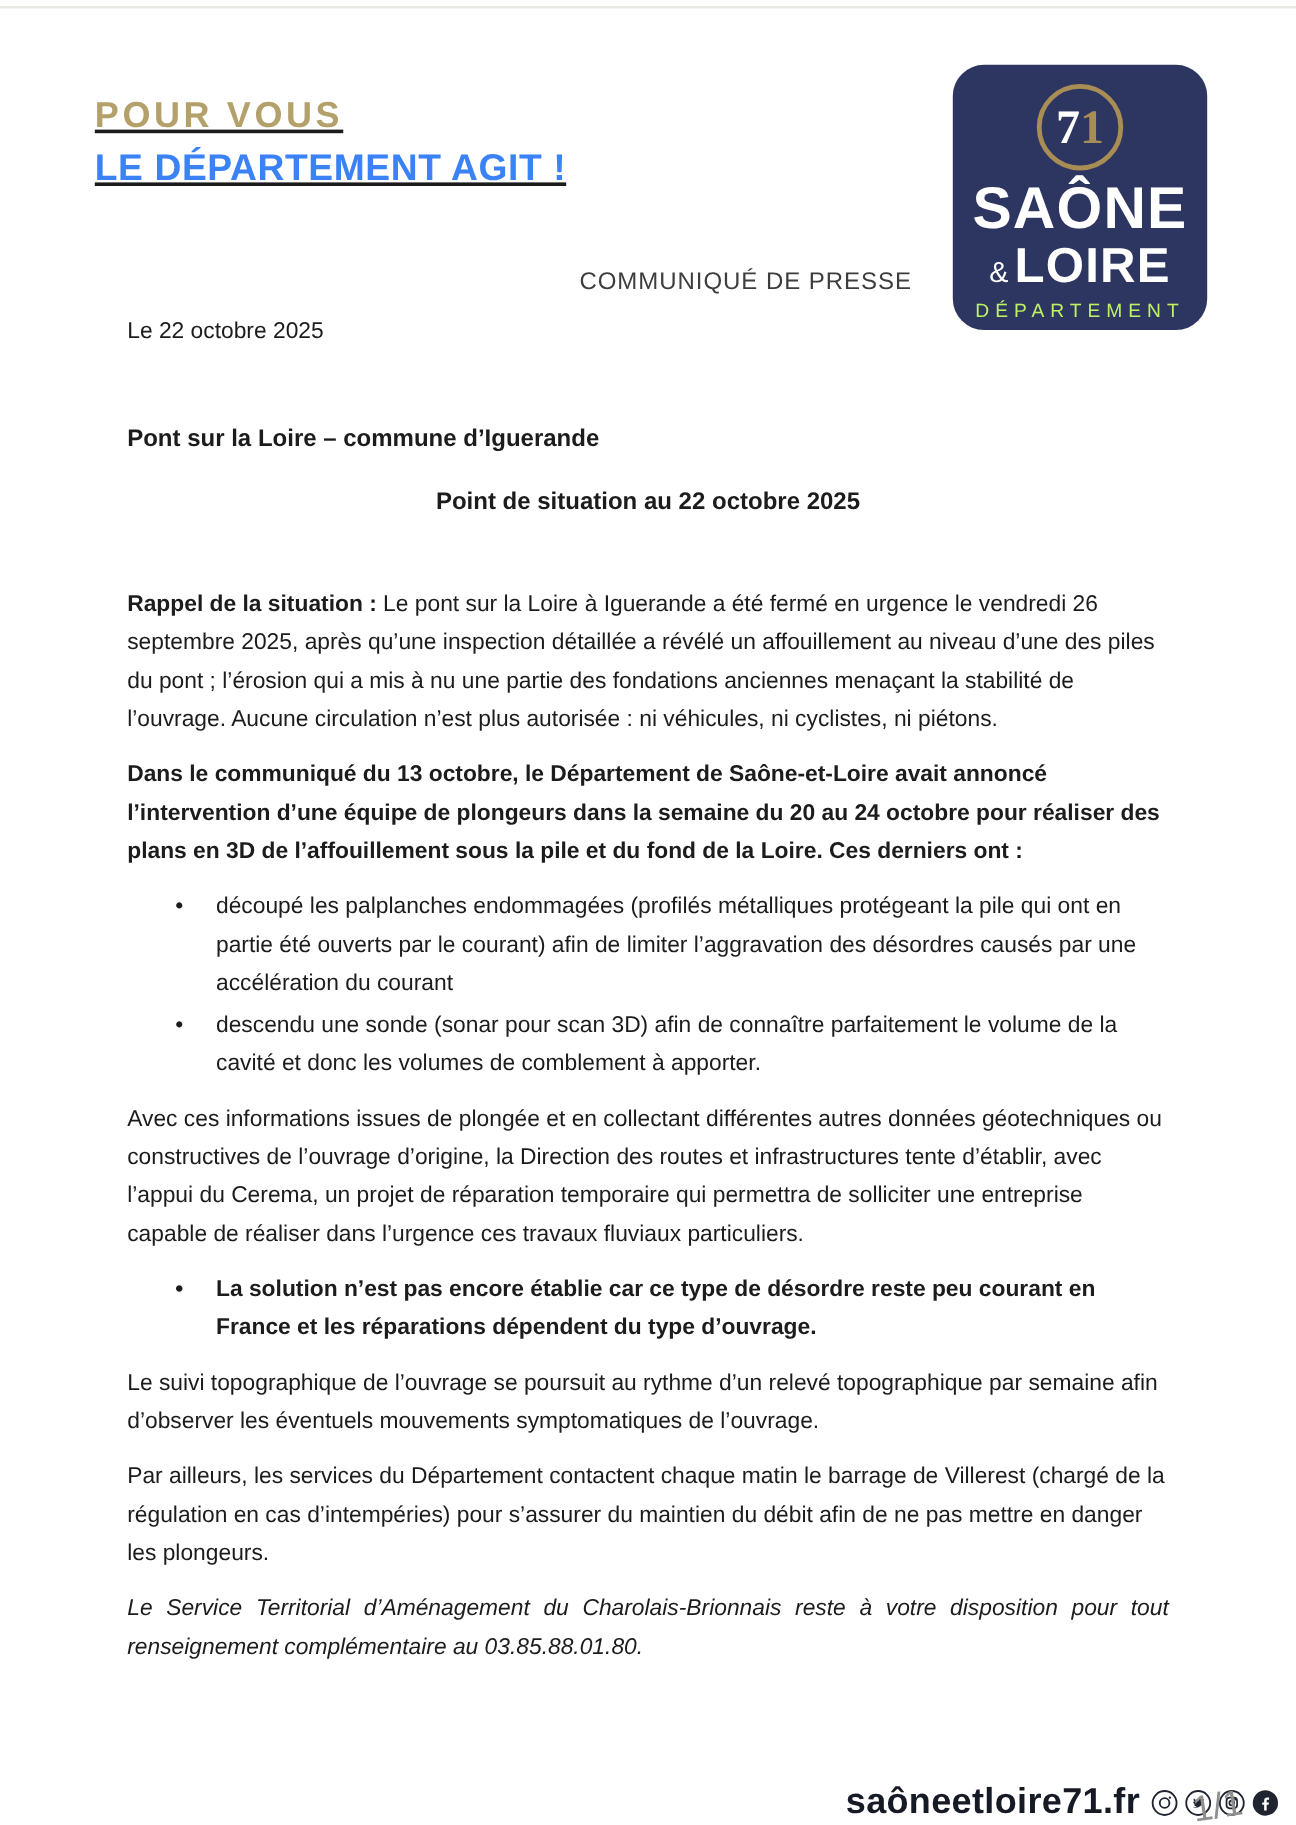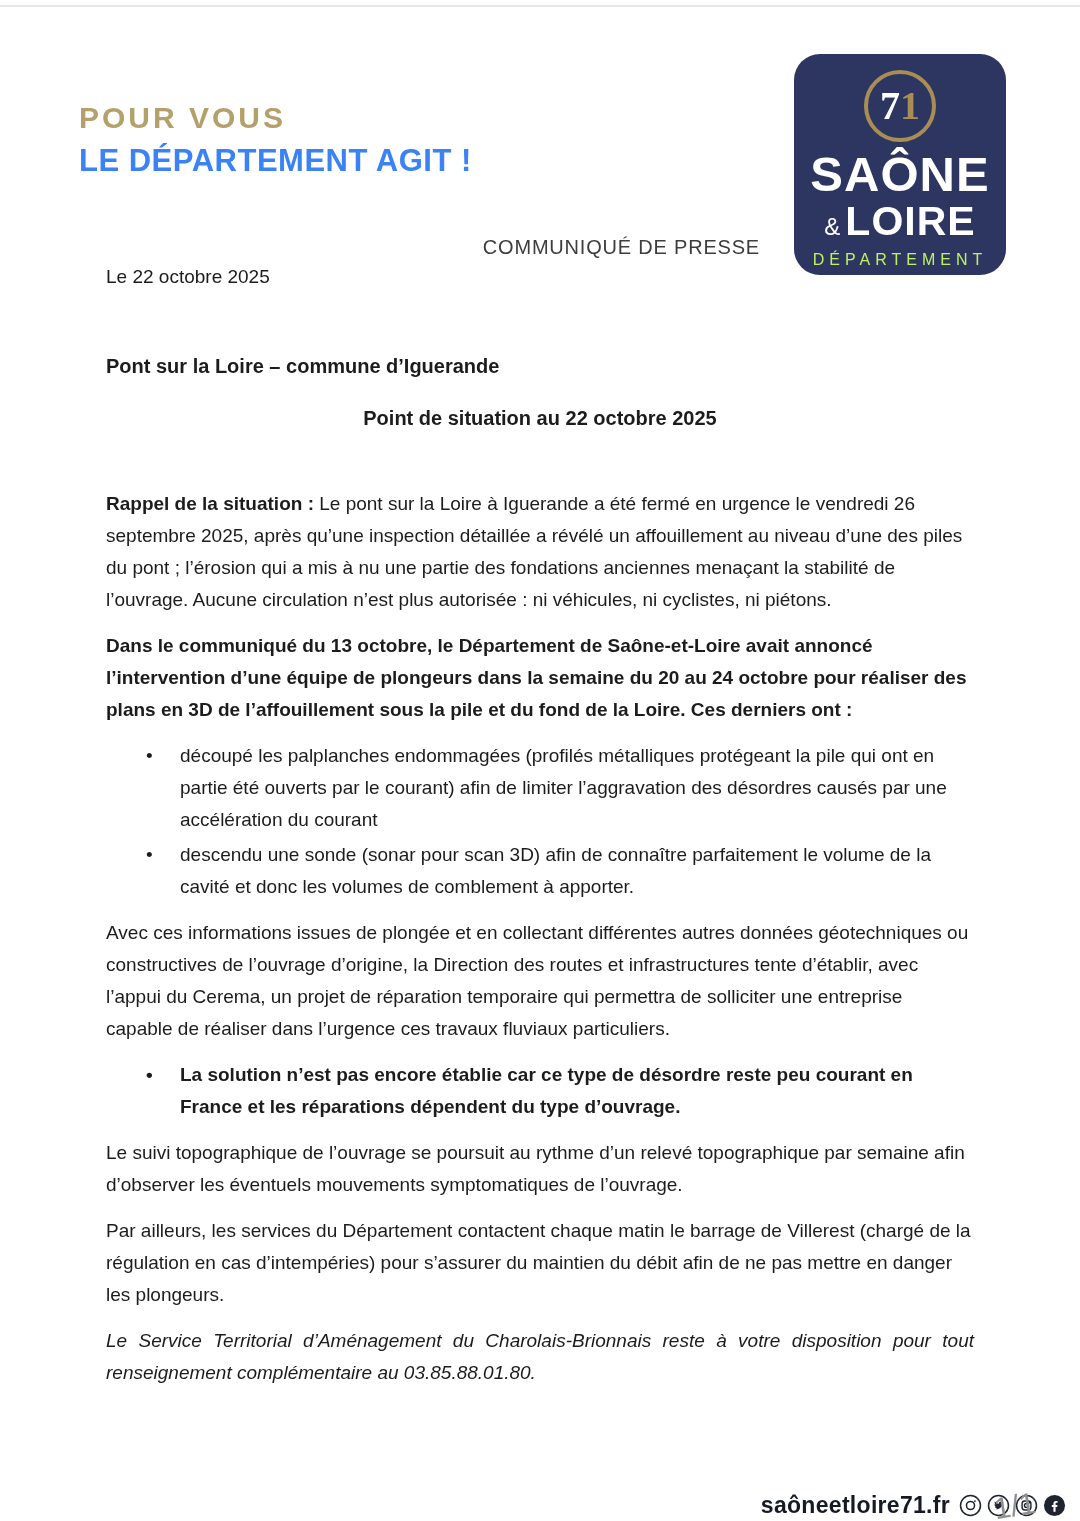--- a/index.html
+++ b/index.html
@@ -2,52 +2,52 @@
 <html><head>
 <meta charset="utf-8">
 <style>
   * { box-sizing: border-box; }
   html, body { margin: 0; padding: 0; background: #ffffff; }
   body { font-family: "Liberation Sans", "DejaVu Sans", sans-serif; }
   .page { position: relative; width: 1080px; height: 1521px; background: #ffffff; overflow: hidden; color: #1c1c1c; margin: 0 auto; }
   .edge-top { position: absolute; top: 5px; left: 0; width: 100%; height: 2px; background: #e9e7e3; }
 
   
-  .tagline { position: absolute; top: 101px; left: 79px; }
+  .tagline { position: absolute; top: 80px; left: 79px; text-decoration: underline; }
   .tagline-gold { color: #b3a06a; font-size: 30px; letter-spacing: 3px; font-weight: 600; }
   .tagline-navy { color: #3b82f6; font-size: 31px; font-weight: 800; letter-spacing: 0.5px; margin-top: 8px; }
 
   .logo { position: absolute; top: 54px; right: 74px; width: 212px; height: 221px; background: #2d3561; border-radius: 26px; display: flex; flex-direction: column; align-items: center; padding-top: 16px; }
   .logo-circle { width: 72px; height: 72px; border: 4px solid #a88d55; border-radius: 50%; display: flex; align-items: center; justify-content: center; font-family: "Liberation Serif", serif; font-size: 40px; font-weight: bold; line-height: 1; }
   .digit-left { color: #ffffff; }
   .digit-right { color: #a88d55; }
   .logo-name { color: #ffffff; font-size: 49px; font-weight: bold; letter-spacing: 1px; line-height: 1.05; margin-top: 7px; }
   .logo-row2 { color: #ffffff; display: flex; align-items: baseline; gap: 4px; font-weight: bold; font-size: 41px; letter-spacing: 1px; line-height: 1.05; }
   .logo-amp { font-size: 24px; font-weight: normal; }
   .logo-sub { color: #bef264; font-size: 16px; letter-spacing: 5px; margin-top: 8px; font-weight: 500; }
 
-  .press-label { position: absolute; top: 236px; right: 320px; font-size: 20px; color: #3d3d3d; letter-spacing: 0.8px; }
+  .press-label { position: absolute; top: 224px; right: 320px; font-size: 20px; color: #3d3d3d; letter-spacing: 0.8px; }
   .date { position: absolute; top: 266px; left: 106px; font-size: 19px; }
 
   
   .content { position: absolute; top: 350px; left: 106px; width: 868px; font-size: 19px; line-height: 32px; color: #1c1c1c; }
   .doc-title { font-size: 20px; font-weight: bold; margin: 0 0 20px 0; }
   .doc-subtitle { text-align: center; font-size: 20px; font-weight: bold; margin: 0 0 54px 0; }
   .content p { margin: 0 0 14px 0; }
   .bold-lead { font-weight: bold; text-align: right; }
   p.bold-para { font-weight: bold; }
   ul.bullets { margin: 0 0 14px 0; padding: 0 0 0 74px; list-style: none; }
   ul.bullets li { position: relative; margin-bottom: 3px; }
   ul.bullets li::before { content: "\2022"; position: absolute; left: -34px; }
   ul.bullets.bold-list li { font-weight: bold; }
   .para-italic { font-style: italic; text-align: justify; margin-top: 42px; }
 
   
   .footer { position: absolute; right: 14px; bottom: 2px; display: flex; align-items: center; gap: 9px; }
-  .site { font-size: 23px; font-weight: bold; color: #161a24; letter-spacing: 0.3px; }
+  .site { font-size: 30px; font-weight: bold; color: #161a24; letter-spacing: 0.3px; }
   .social { display: flex; align-items: center; gap: 5px; }
   .social svg { display: block; }
   .page-indicator { position: absolute; right: 44px; bottom: -2px; font-size: 30px; color: #8f8f8f; transform: rotate(-9deg); z-index: 3; }
 </style>
 </head>
 <body>
 
 <div class="page">
   <div class="edge-top"></div>
 

